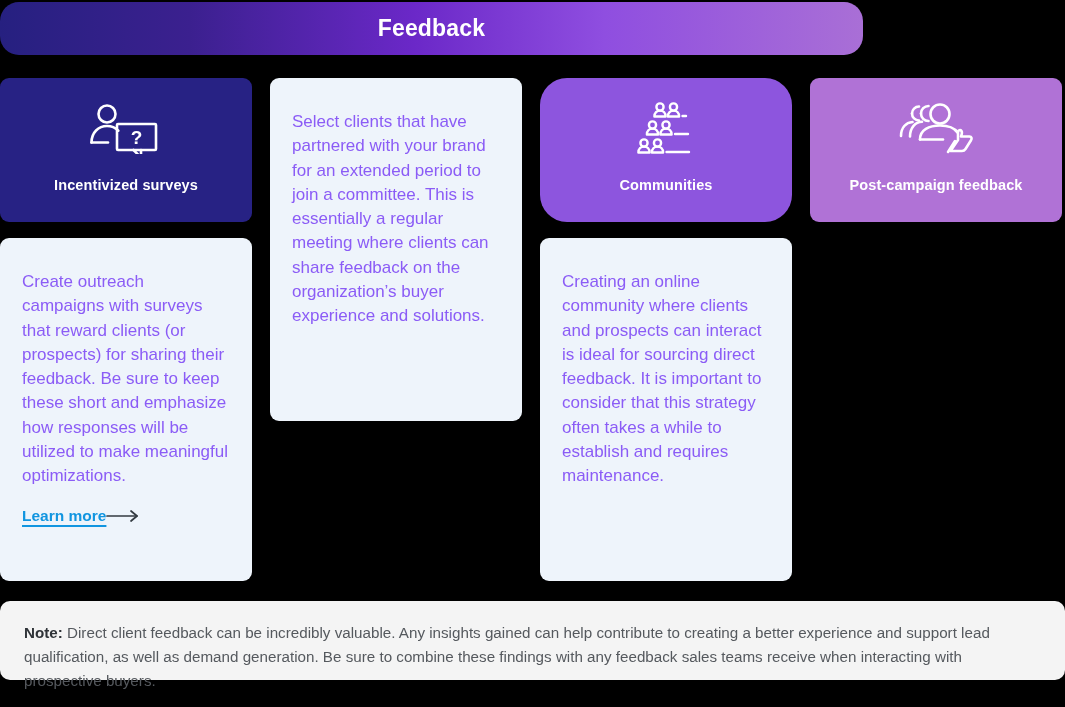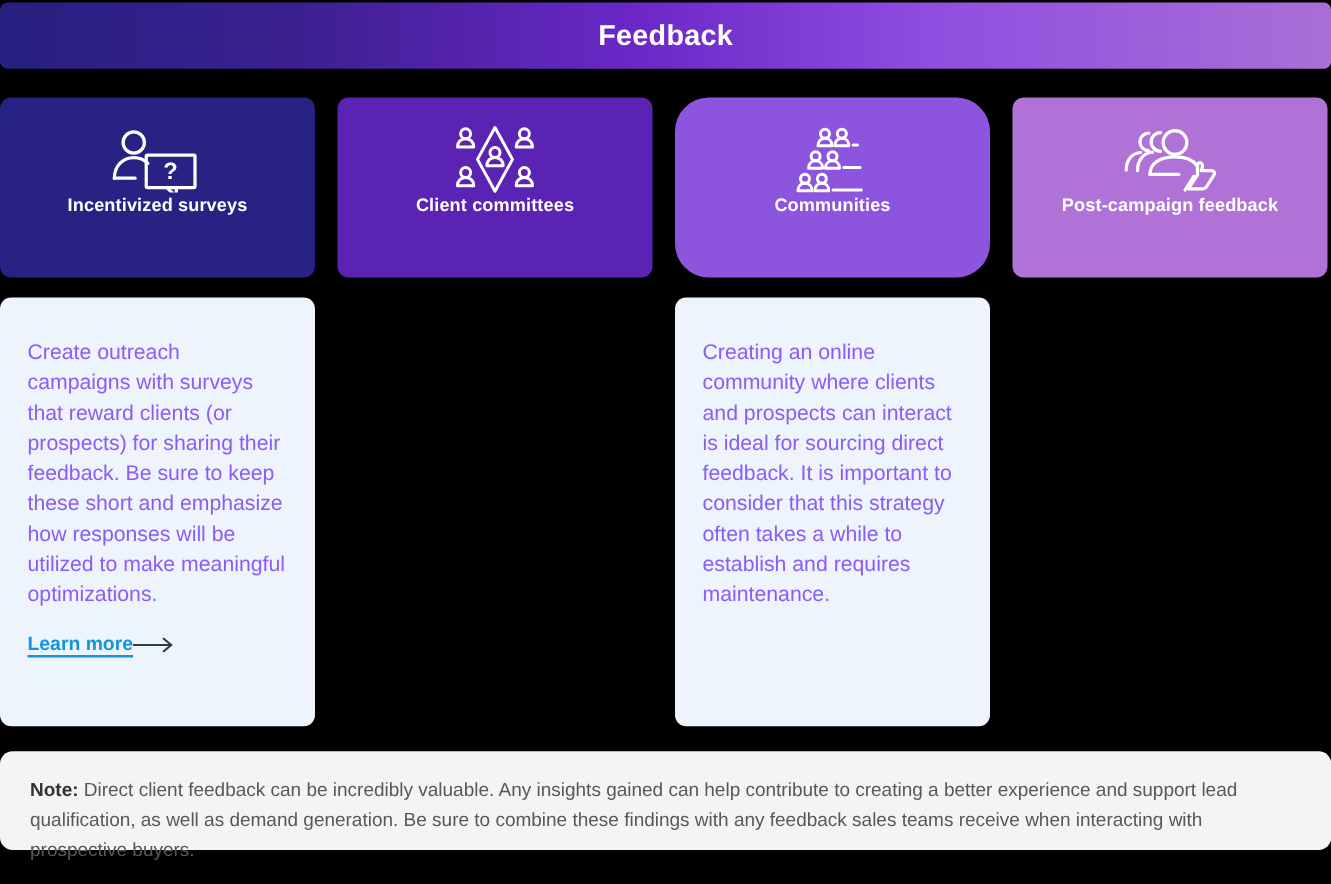--- a/index.html
+++ b/index.html
@@ -19,23 +19,23 @@
     height: 707px;
     background: #000000;
     box-sizing: border-box;
   }
 
   
   .header-banner {
     position: absolute;
     left: 0;
     top: 2px;
-    width: 1065px;
+    width: 863px;
     height: 53px;
-    border-radius: 6px;
+    border-radius: 19px;
     background: linear-gradient(90deg, #262080 0%, #3b208f 22%, #6b28c8 48%, #8f4ee0 70%, #a96fd6 100%);
     display: flex;
     align-items: center;
     justify-content: center;
   }
   .header-title {
     color: #ffffff;
     font-size: 23px;
     font-weight: bold;
     letter-spacing: 0.2px;
@@ -68,21 +68,21 @@
     box-sizing: border-box;
     padding-top: 22px;
   }
   .card-icon {
     height: 56px;
     display: flex;
     align-items: center;
     justify-content: center;
   }
   .card-head-label {
-    margin-top: 1px;
+    margin-top: 21px;
     color: #ffffff;
     font-size: 14.5px;
     font-weight: bold;
     text-align: center;
     letter-spacing: 0.1px;
   }
 
   
   .card-body {
     height: 343px;
@@ -175,43 +175,22 @@
             <svg width="34" height="14" viewBox="0 0 34 14" fill="none" stroke="#333a41" stroke-width="1.7" stroke-linecap="round" stroke-linejoin="round">
               <path d="M1 7 H31"></path>
               <path d="M25 2 L31 7 L25 12"></path>
             </svg>
           </span>
         </div>
       </div>
     </div>
 
     <div class="column">
-      <div class="card-head" style="background:#5a23b4;">
-        <div class="card-icon">
-          <svg width="66" height="56" viewBox="0 0 66 56" fill="none" stroke="#ffffff" stroke-width="2.4" stroke-linecap="round" stroke-linejoin="round">
-
-            <circle cx="9.5" cy="7" r="4"></circle>
-            <path d="M3 17.5 C3 13.5 5.9 11 9.5 11 C13.1 11 16 13.5 16 17.5 Z"></path>
-
-            <circle cx="56.5" cy="7" r="4"></circle>
-            <path d="M50 17.5 C50 13.5 52.9 11 56.5 11 C60.1 11 63 13.5 63 17.5 Z"></path>
-
-            <circle cx="9.5" cy="38" r="4"></circle>
-            <path d="M3 48.5 C3 44.5 5.9 42 9.5 42 C13.1 42 16 44.5 16 48.5 Z"></path>
-
-            <circle cx="56.5" cy="38" r="4"></circle>
-            <path d="M50 48.5 C50 44.5 52.9 42 56.5 42 C60.1 42 63 44.5 63 48.5 Z"></path>
-
-            <path d="M33 2 L47 27.5 L33 53 L19 27.5 Z"></path>
-
-            <circle cx="33" cy="22" r="4"></circle>
-            <path d="M26.5 32.5 C26.5 28.5 29.4 26 33 26 C36.6 26 39.5 28.5 39.5 32.5 Z"></path>
-          </svg>
-        </div>
-        <div class="card-head-label">Client committees</div>
+      <div class="card-body">
+        <div class="card-text">Select clients that have partnered with your brand for an extended period to join a committee. This is essentially a regular meeting where clients can share feedback on the organization’s buyer experience and solutions.</div>
       </div>
     </div>
 
     <div class="column">
       <div class="card-head" style="background:#8d55de;border-radius:27px;">
         <div class="card-icon">
           <svg width="66" height="54" viewBox="0 0 66 54" fill="none" stroke="#ffffff" stroke-width="2.4" stroke-linecap="round" stroke-linejoin="round">
 
             <circle cx="27" cy="6" r="3.6"></circle>
             <path d="M21.4 15.5 C21.4 11.8 23.9 9.6 27 9.6 C30.1 9.6 32.6 11.8 32.6 15.5 Z"></path>

